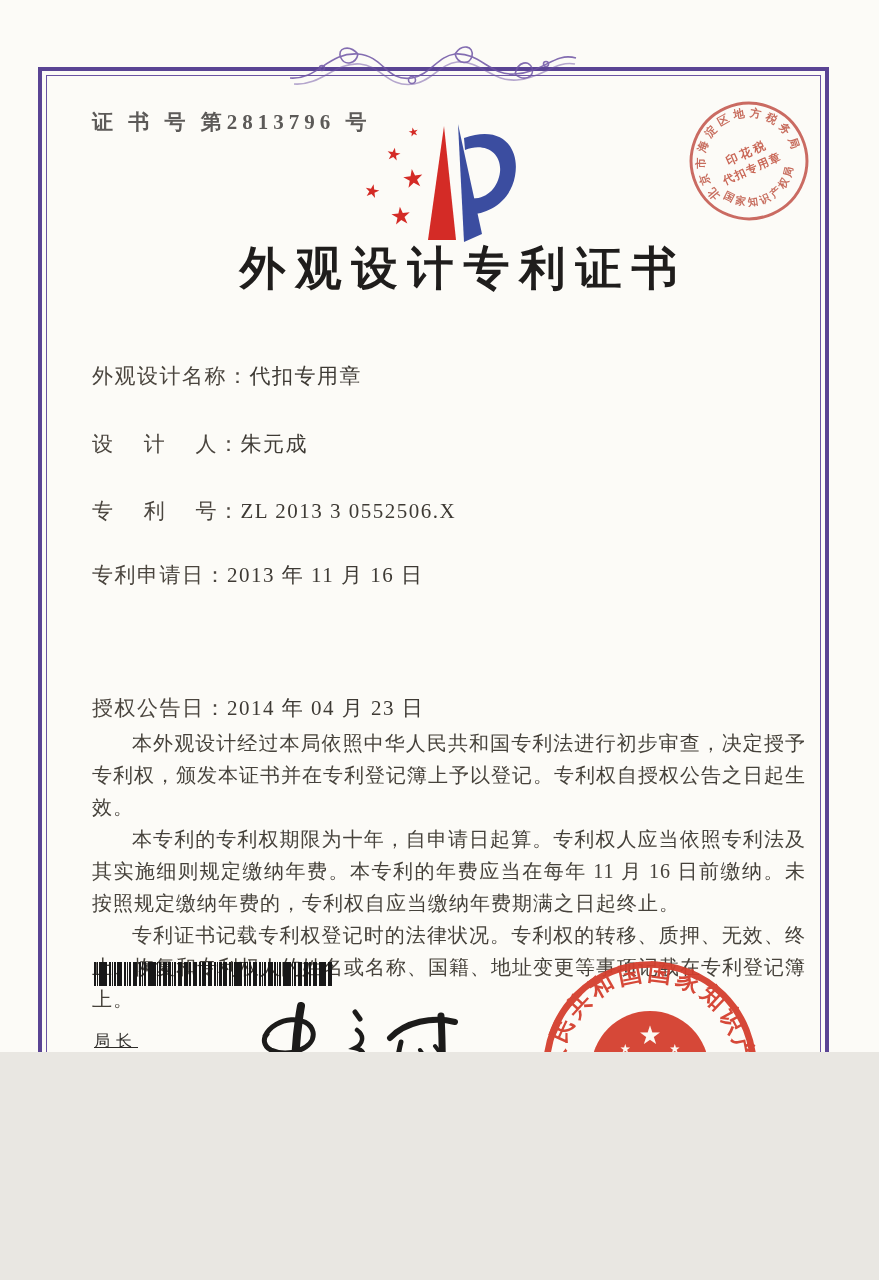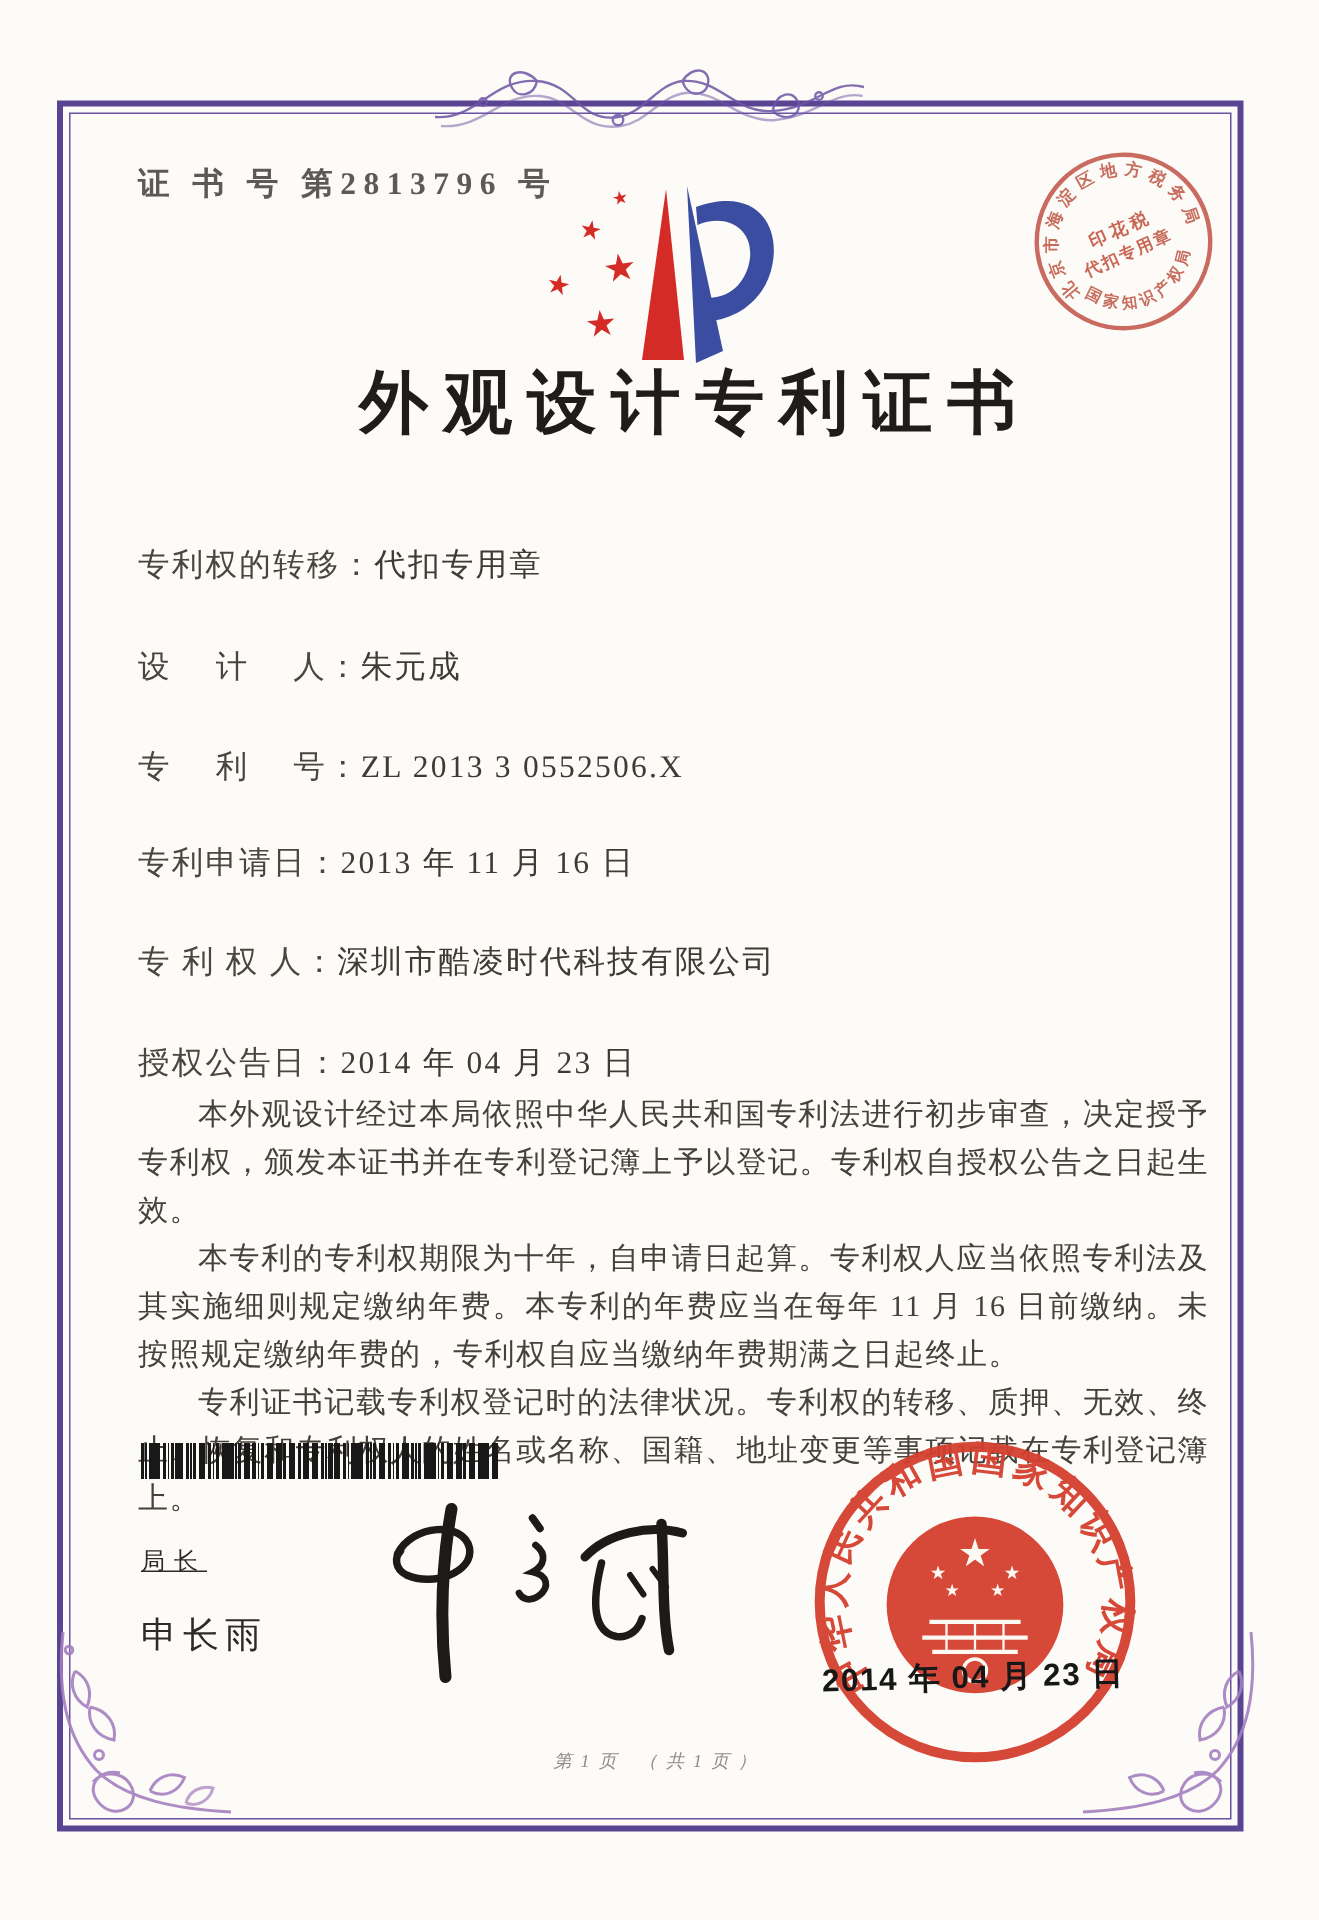--- a/index.html
+++ b/index.html
@@ -1,17 +1,17 @@
 <!DOCTYPE html>
 <html><head>
 <meta charset="utf-8">
 <style>
   html,body{margin:0;padding:0;background:#e9e7e2;}
   .page{
-    position:relative; width:879px; height:1280px; margin:0 auto;
+    position:relative; width:879px; height:1052px; margin:0 auto;
     background:#fcfbf7; overflow:hidden;
     font-family:"Liberation Serif","DejaVu Serif",serif;
   }
   
   .frame{
     position:absolute; left:38px; top:67px; width:791px; height:1154px;
     border:4px solid #5a4494; box-sizing:border-box;
   }
   .frame-inner{
     position:absolute; inset:4px; border:1px solid #6a53a3;
@@ -137,33 +137,30 @@
     <svg width="168" height="118" viewBox="0 0 168 118">
       <polygon points="92,2 76,116 104,116" fill="#d42b26"></polygon>
       <polygon points="106,0 112,118 130,110" fill="#3b4da0"></polygon>
       <path d="M112,14 C152,0 168,26 163,52 C158,80 132,92 114,90 L116,74 C134,77 146,64 148,48 C150,28 132,18 113,26 Z" fill="#3b4da0"></path>
     </svg>
   </div>
 
   <div class="title">外观设计专利证书</div>
 
   <div class="field" style="top:362px;">
-    <span class="lbl">专利权的转移：</span><span class="val">代扣专用章</span>
+    <span class="lbl">外观设计名称：</span><span class="val">代扣专用章</span>
   </div>
   <div class="field" style="top:430px;">
     <span class="lbl">设　 计　 人：</span><span class="val">朱元成</span>
   </div>
   <div class="field" style="top:497px;">
     <span class="lbl">专　 利　 号：</span><span class="val">ZL 2013 3 0552506.X</span>
   </div>
   <div class="field" style="top:561px;">
     <span class="lbl">专利申请日：</span><span class="val">2013 年 11 月 16 日</span>
-  </div>
-  <div class="field" style="top:627px;">
-    <span class="lbl">专 利 权 人：</span><span class="val">深圳市酷凌时代科技有限公司</span>
   </div>
   <div class="field" style="top:694px;">
     <span class="lbl">授权公告日：</span><span class="val">2014 年 04 月 23 日</span>
   </div>
 
   <div class="body-text">
     <p>本外观设计经过本局依照中华人民共和国专利法进行初步审查，决定授予专利权，颁发本证书并在专利登记簿上予以登记。专利权自授权公告之日起生效。</p>
     <p>本专利的专利权期限为十年，自申请日起算。专利权人应当依照专利法及其实施细则规定缴纳年费。本专利的年费应当在每年 11 月 16 日前缴纳。未按照规定缴纳年费的，专利权自应当缴纳年费期满之日起终止。</p>
     <p>专利证书记载专利权登记时的法律状况。专利权的转移、质押、无效、终止、恢复和专利权人的姓名或名称、国籍、地址变更等事项记载在专利登记簿上。</p>
   </div>

